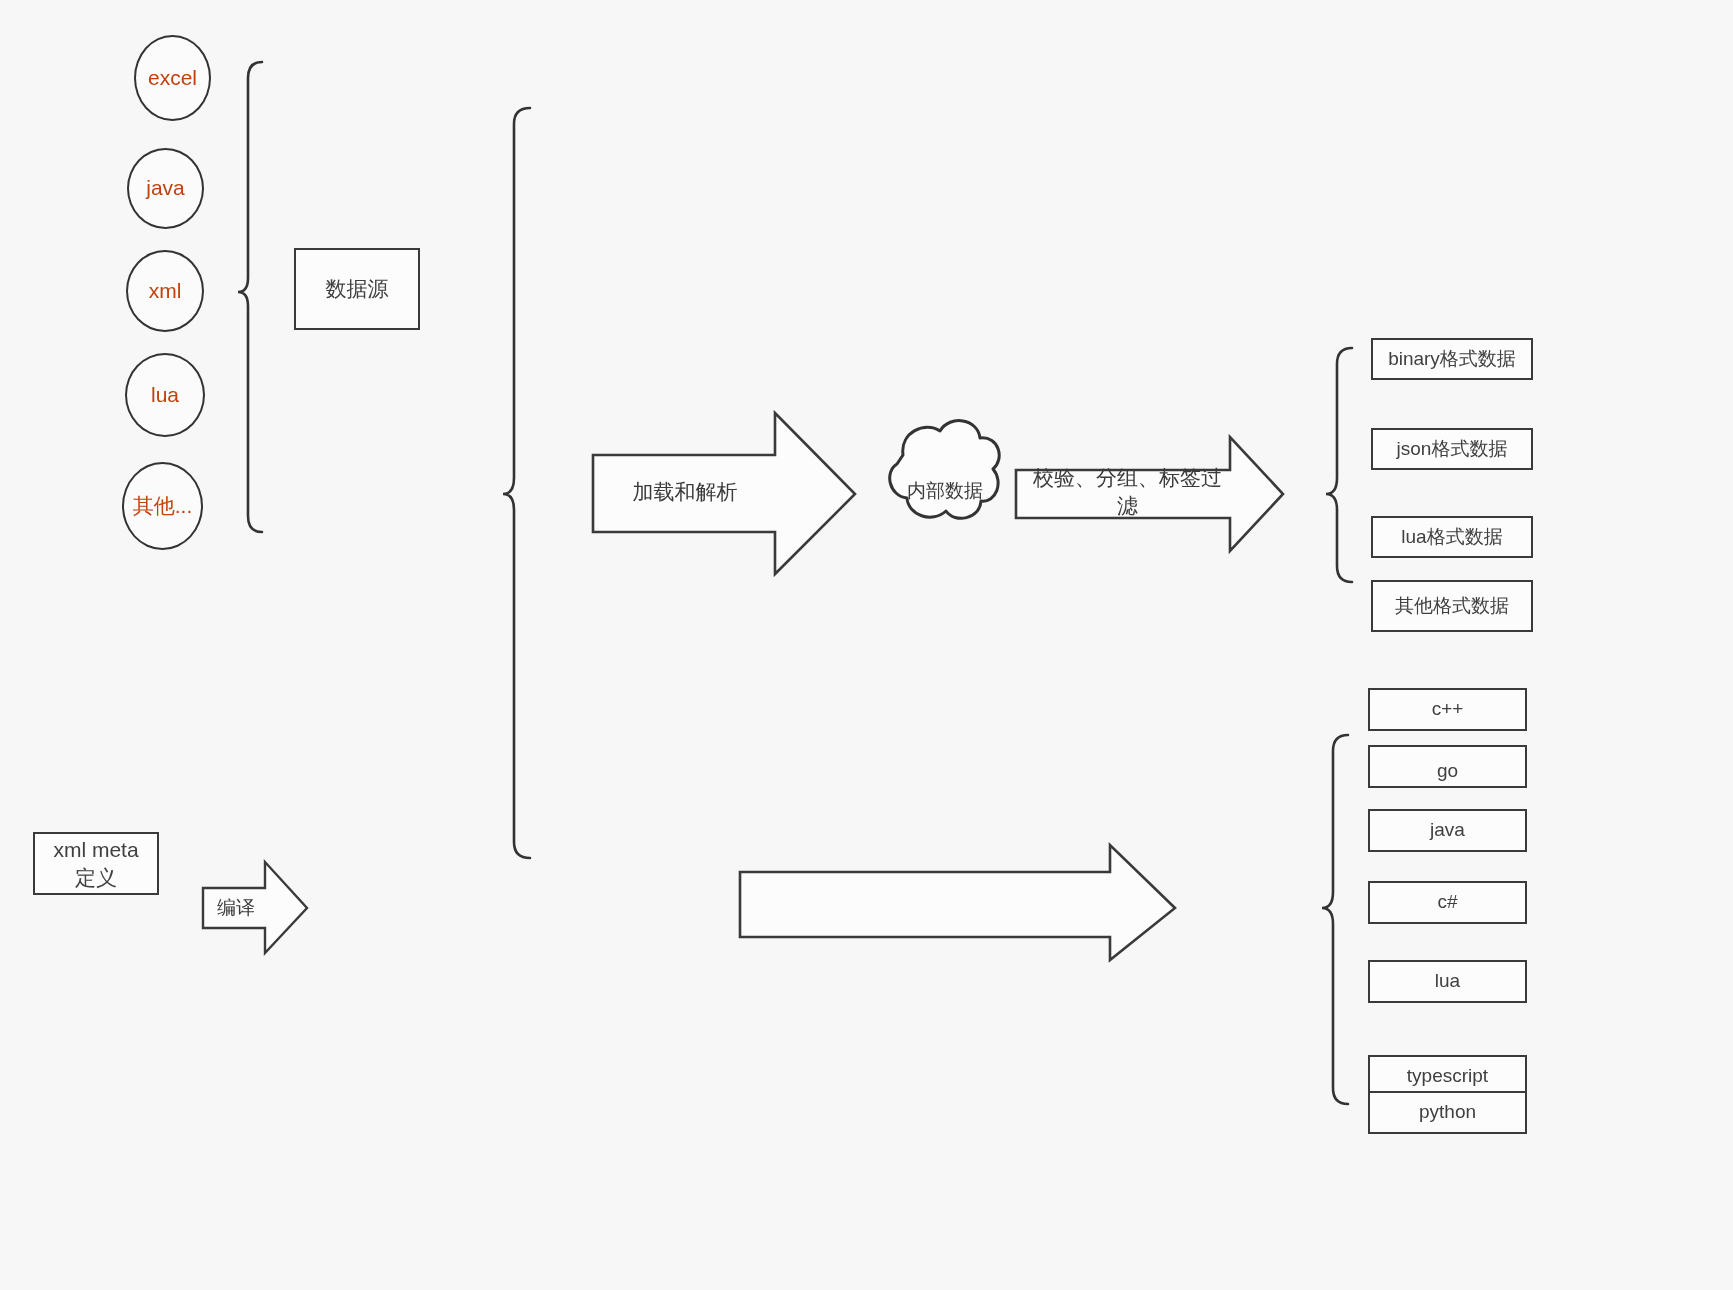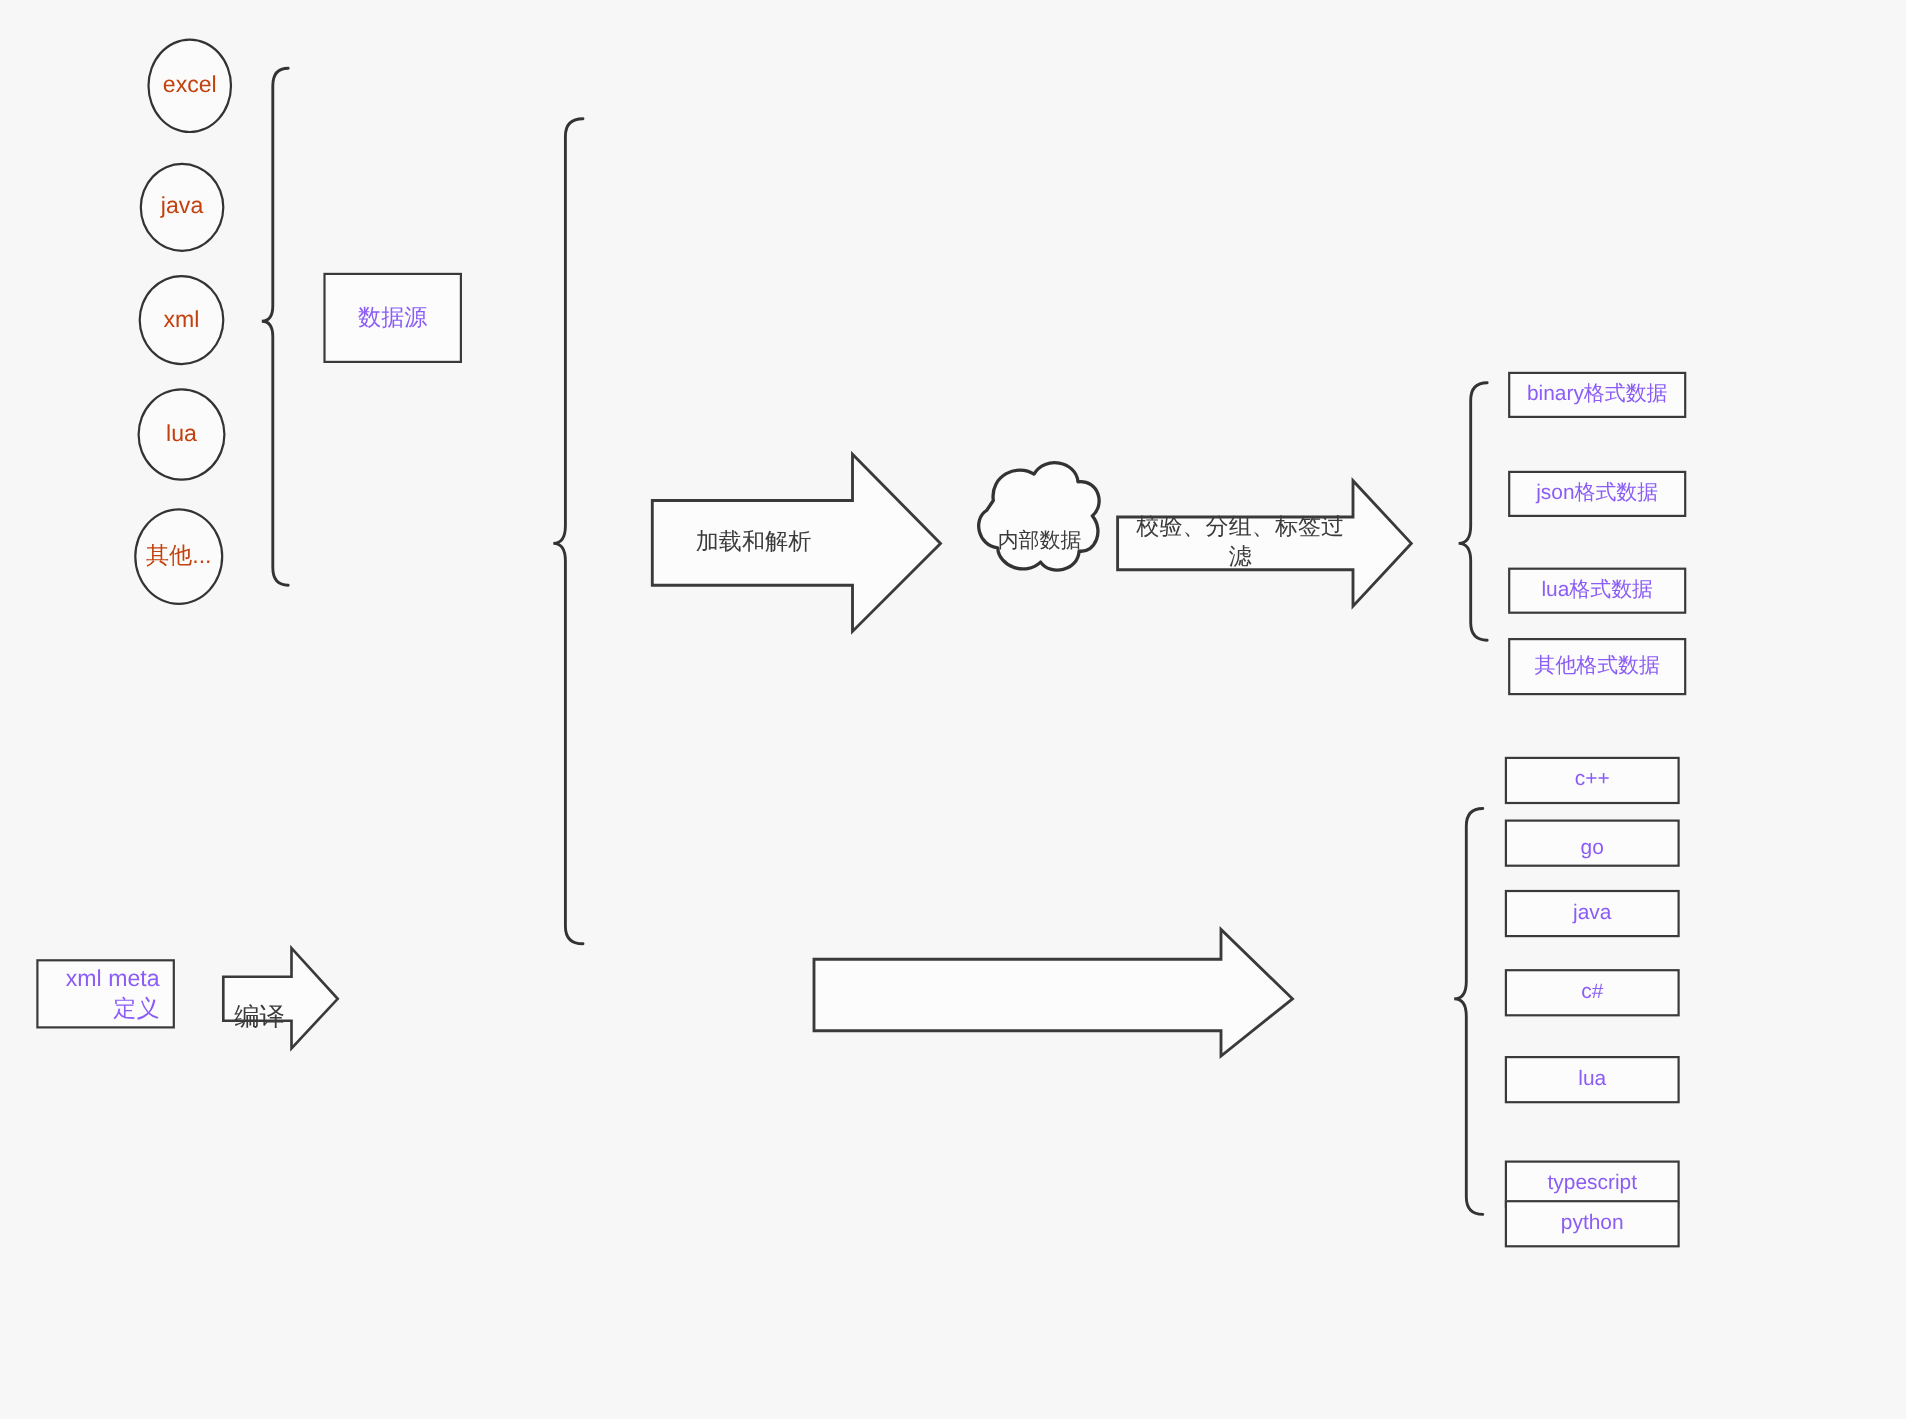--- a/index.html
+++ b/index.html
@@ -12,21 +12,21 @@
     position:relative;
   }
   #canvas{position:absolute;left:0;top:0;width:1733px;height:1290px;}
   .node{position:absolute;box-sizing:border-box;display:flex;align-items:center;justify-content:center;text-align:center;}
   .ellipse{
     border:2.5px solid #333;border-radius:50%;background:#fbfbfb;
     font-size:21px;line-height:1.25;color:#c2410c;
   }
   .rect{
     border:2.5px solid #3a3a3a;background:#fcfcfc;
-    font-size:21px;line-height:1.3;color:#8b5cf6;padding:2px 12px;
+    font-size:21px;line-height:1.3;color:#404040;padding:2px 12px;
   }
   .rect-round{border-radius:10px;}
   .arrow-label{
     position:absolute;display:flex;align-items:center;justify-content:center;
     font-size:21px;color:#3b3b3b;pointer-events:none;text-align:center;
   }
   .svgbox{position:absolute;left:0;top:0;overflow:visible;}
   .cloud-label{
     position:absolute;font-size:19px;color:#3b3b3b;
     display:flex;align-items:center;justify-content:center;text-align:center;
@@ -85,21 +85,21 @@
     <span>数据源</span>
   </div>
 
   <div class="arrow-label" style="left:600px;top:472px;width:170px;height:40px;">加载和解析</div>
 
   <div class="cloud-label" style="left:895px;top:474px;width:100px;height:34px;">内部数据</div>
 
   <div class="arrow-label" style="left:1025px;top:474px;width:205px;height:36px;">校验、分组、标签过滤</div>
 
 
-  <div class="arrow-label" style="left:206px;top:892px;width:60px;height:32px;font-size:23px;margin-top:16px;">编译</div>
+  <div class="arrow-label" style="left:206px;top:892px;width:60px;height:32px;font-size:19px;">编译</div>
 
   <div class="node rect" style="left:1371px;top:338px;width:162px;height:42px;font-size:19px;">
     <span>binary格式数据</span>
   </div>
   <div class="node rect" style="left:1371px;top:428px;width:162px;height:42px;font-size:19px;">
     <span>json格式数据</span>
   </div>
   <div class="node rect" style="left:1371px;top:516px;width:162px;height:42px;font-size:19px;">
     <span>lua格式数据</span>
   </div>
@@ -122,18 +122,18 @@
   <div class="node rect" style="left:1368px;top:960px;width:159px;height:43px;font-size:19px;">
     <span>lua</span>
   </div>
   <div class="node rect" style="left:1368px;top:1027px;width:159px;height:43px;font-size:19px;margin-top:28px;">
     <span>typescript</span>
   </div>
   <div class="node rect" style="left:1368px;top:1091px;width:159px;height:43px;font-size:19px;">
     <span>python</span>
   </div>
 
-  <div class="node rect" style="left:33px;top:872px;width:126px;height:63px;text-align:right;">
+  <div class="node rect" style="left:33px;top:832px;width:126px;height:63px;">
     <span>xml meta定义</span>
   </div>
 
 
 </div>
 
 </body></html>

